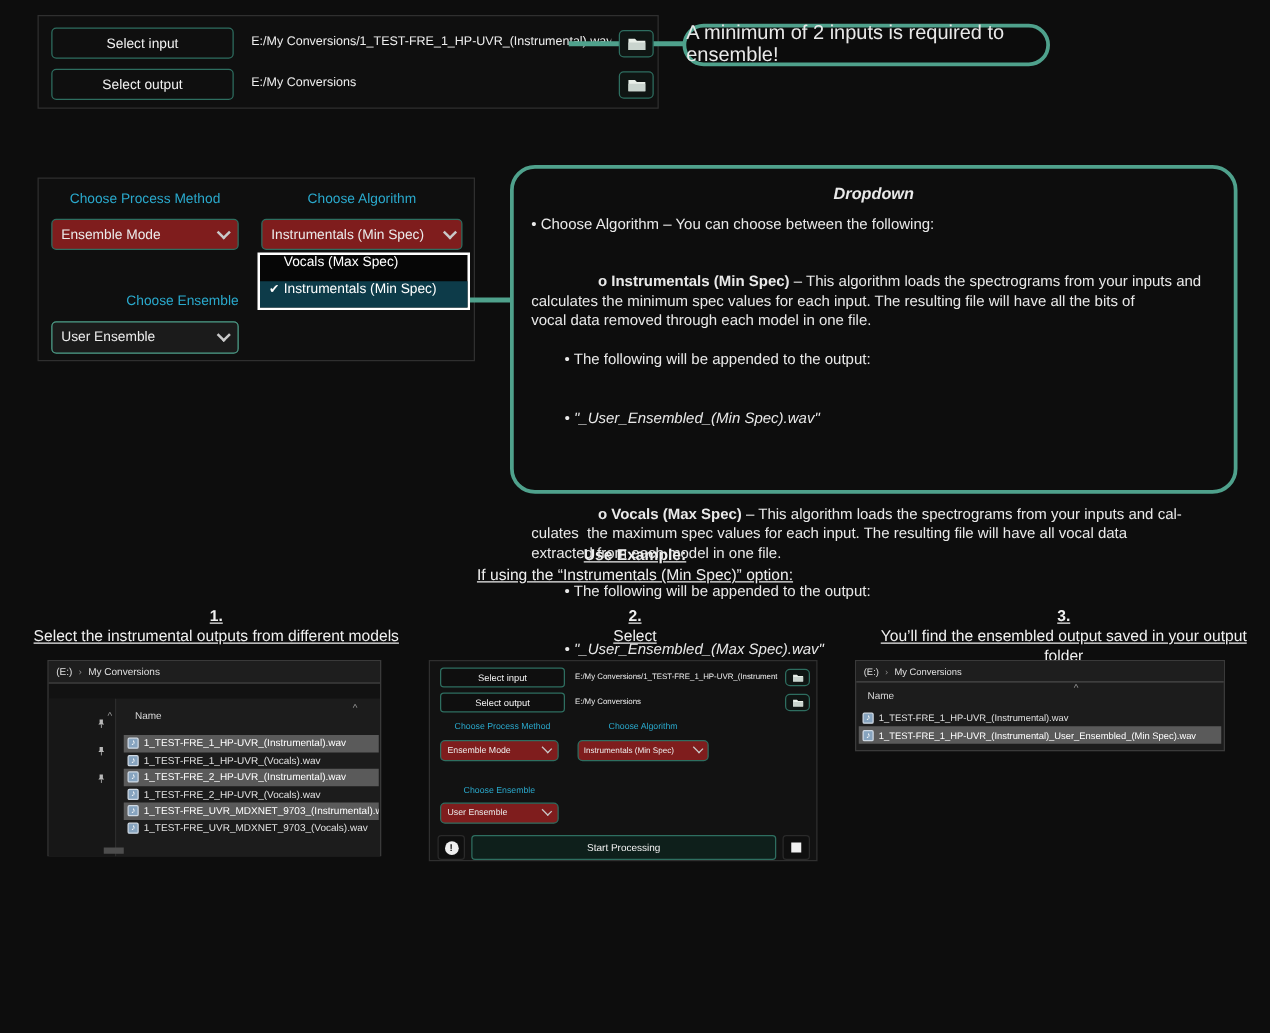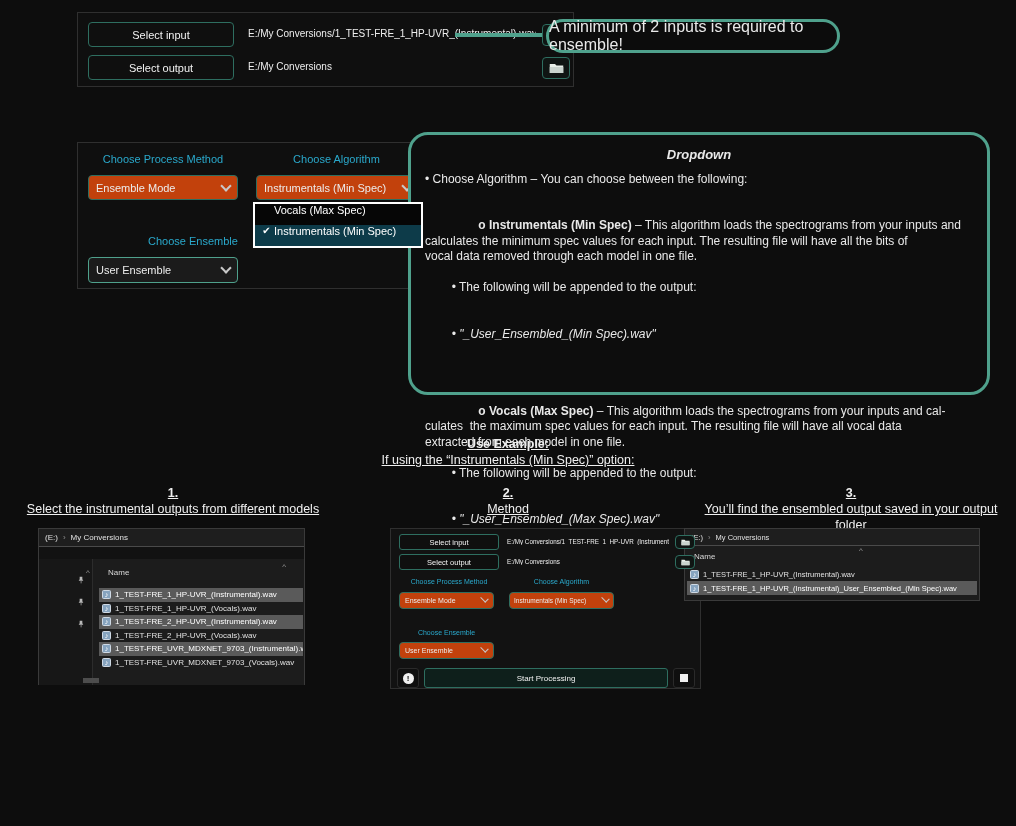--- a/index.html
+++ b/index.html
@@ -1,25 +1,25 @@
 <!DOCTYPE html>
 <html><head>
 <meta charset="utf-8">
 <style>
   html,body{margin:0;padding:0;background:#0d0d0d;}
   #root{position:relative;width:1016px;height:826px;background:#0d0d0d;overflow:hidden;
         font-family:"Liberation Sans",sans-serif;color:#e9e9e9;}
-  .panel{position:absolute;border:1px solid #2f2f2f;background:#0f0f0f;box-sizing:border-box;margin-left:47px;}
+  .panel{position:absolute;border:1px solid #2f2f2f;background:#0f0f0f;box-sizing:border-box;}
   .tbtn{position:absolute;display:flex;align-items:center;justify-content:center;box-sizing:border-box;
         background:#0f0f0f;border:1px solid #2e6e60;border-radius:4px;color:#f2f2f2;cursor:pointer;}
   .fbtn{position:absolute;display:flex;align-items:center;justify-content:center;box-sizing:border-box;
         background:#0f1513;border:1px solid #2e6e60;border-radius:4px;z-index:6;}
   .pathtext{position:absolute;white-space:nowrap;overflow:hidden;color:#eeeeee;}
   .cyan{position:absolute;color:#2aa9cc;}
-  .dd{position:absolute;display:flex;align-items:center;box-sizing:border-box;background:#c2410c;
+  .dd{position:absolute;display:flex;align-items:center;box-sizing:border-box;background:#7f1d1d;
       border:1px solid #2e6e60;border-radius:4px;padding:0 7px;color:#ececec;}
   .dd.hl{border-color:#4fa18c;background:#1b1b1b;}
   .chev{margin-left:auto;width:6px;height:6px;border-right:2px solid #c9c9c9;border-bottom:2px solid #c9c9c9;
         transform:rotate(45deg);margin-top:-4px;flex:0 0 6px;}
   .ddlist{position:absolute;background:#060606;border:2px solid #ffffff;z-index:7;}
   .ddopt{display:flex;align-items:flex-start;height:21px;font-size:11px;color:#ffffff;padding:0 6px 0 4px;}
   .ddopt.selected{background:#0d3b49;}
   .ddopt .ck{width:15px;text-align:center;font-size:10px;flex:0 0 15px;}
   .teal-line{position:absolute;background:#4fa18c;z-index:5;}
   .callout{position:absolute;border:3px solid #4fa18c;border-radius:18px;background:#0c0c0c;z-index:10;
@@ -138,21 +138,21 @@
     <div style="font-weight:bold;">Use Example:</div>
     <div>If using the “Instrumentals (Min Spec)” option:</div>
   </div>
 
   <div class="caption" style="left:8px;top:485px;width:330px;">
     <div style="font-weight:bold;">1.</div>
     <div>Select the instrumental outputs from different models</div>
   </div>
   <div class="caption" style="left:383px;top:485px;width:250px;">
     <div style="font-weight:bold;">2.</div>
-    <div>Method</div>
+    <div>Select</div>
   </div>
   <div class="caption" style="left:688px;top:485px;width:326px;">
     <div style="font-weight:bold;">3.</div>
     <div>You’ll find the ensembled output saved in your output folder</div>
   </div>
 
   <div class="explorer" style="left:38px;top:528px;width:267px;height:157px;">
     <div class="crumb" style="height:17px;font-size:8px;">
       <span>(E:)</span>
       <span style="color:#8f8f8f;">›</span>

